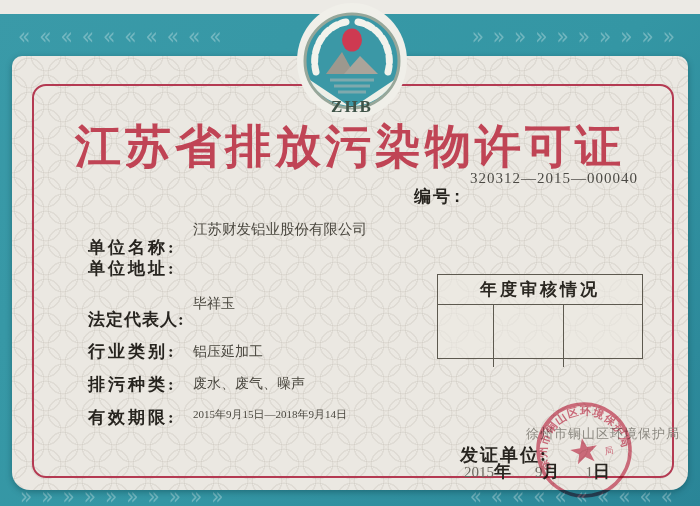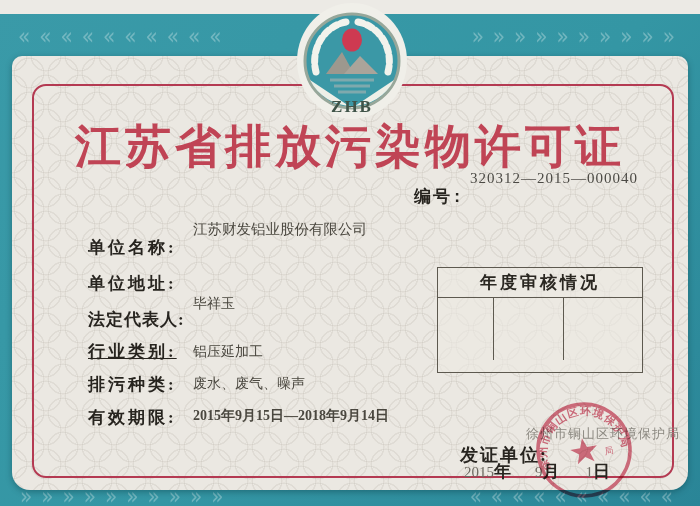--- a/index.html
+++ b/index.html
@@ -52,29 +52,29 @@
   .serial { position:absolute; left:458px; top:114px; font-size:15px; letter-spacing:1px; color:#4c4a45; }
   .serial-label { position:absolute; left:402px; top:129px; font-size:17px; font-weight:bold; color:#27241f; letter-spacing:2px;font-family:Liberation Mono, monospace; }
 
   .f-label {
     position:absolute; left:76px; font-size:17px; font-weight:bold;
     color:#27241f; letter-spacing:3px; white-space:nowrap;
   }
   .f-value { position:absolute; left:181px; font-size:14px; color:#4a473f; white-space:nowrap; }
 
   .lbl-1 { top:180px; } .val-1 { top:164px; font-size:14.5px; }
-  .lbl-2 { top:216px;font-family:Liberation Serif, serif; } .val-2 { top:202px; font-size:13.5px; }
+  .lbl-2 { top:201px;font-family:Liberation Serif, serif; } .val-2 { top:202px; font-size:13.5px; }
   .lbl-3 { top:252px; letter-spacing:1px; } .val-3 { top:239px; }
-  .lbl-4 { top:284px;text-decoration:underline; } .val-4 { top:287px; }
+  .lbl-4 { top:284px; } .val-4 { top:287px; }
   .lbl-5 { top:317px; } .val-5 { top:319px;text-align:right; }
-  .lbl-6 { top:350px; } .val-6 { top:351px; font-size:14px;font-weight:bold; }
+  .lbl-6 { top:350px; } .val-6 { top:351px; font-size:11px; }
 
   
   .review-table {
-    position:absolute; left:425px; top:211px; width:206px; height:106px;
+    position:absolute; left:425px; top:218px; width:206px; height:85px;
     border:1px solid #5d594f; background:rgba(236,233,227,0.6);
   }
   .review-header {
     height:30px; line-height:30px; text-align:center;
     font-size:17px; font-weight:bold; letter-spacing:3px; color:#2a2721;
     border-bottom:1px solid #5d594f;
   }
   .review-cells { display:flex; height:62px; }
   .review-cell { border-right:1px solid #5d594f; }
   .review-cell:nth-child(1){ width:56px; }

